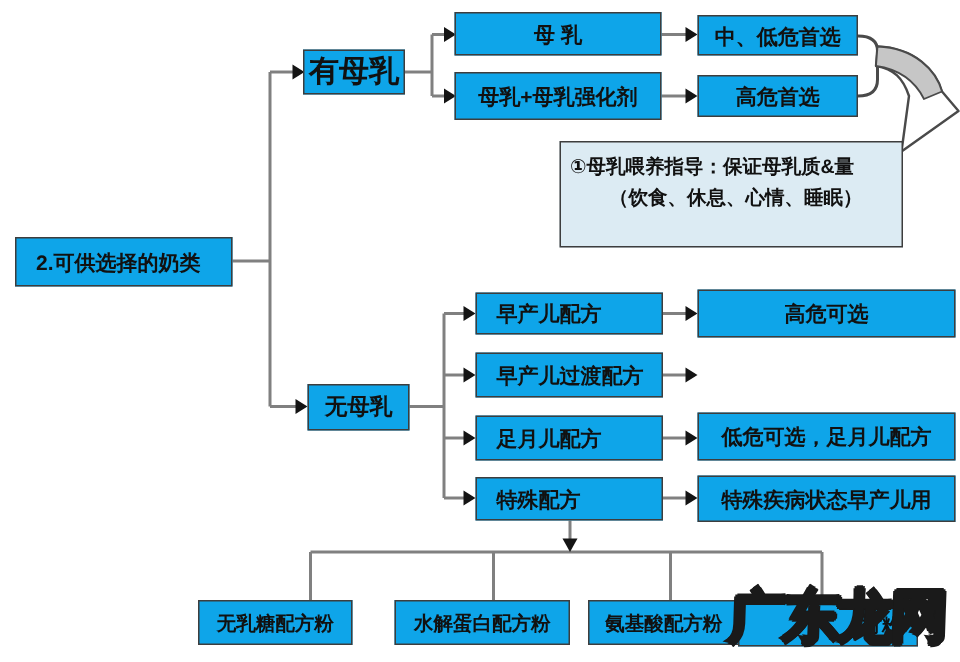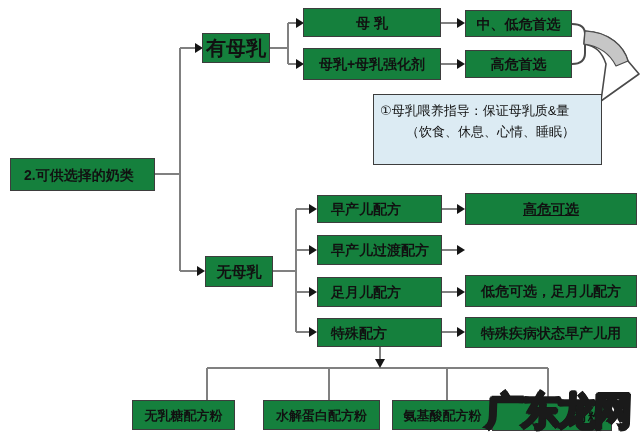--- a/index.html
+++ b/index.html
@@ -3,31 +3,31 @@
 <meta charset="utf-8">
 <style>
   html,body{margin:0;padding:0;background:#fff;}
   #canvas{
     position:relative;width:640px;height:441px;background:#ffffff;
     font-family:"Liberation Sans","DejaVu Sans",sans-serif;
     overflow:hidden;color:#111;
   }
   #connectors{position:absolute;left:0;top:0;width:640px;height:441px;}
   .box{
-    position:absolute;background:#15803d;border:1.5px solid #3d3d3d;
+    position:absolute;background:#0ea5e9;border:1.5px solid #3d3d3d;
     box-sizing:border-box;display:flex;align-items:center;justify-content:center;
     font-weight:bold;font-size:14px;white-space:nowrap;line-height:1;
   }
   .left-text{justify-content:flex-start;padding-left:13px;}
   .right-text{justify-content:flex-end;padding-right:10px;}
   .small{font-size:13px;}
   .note{
     position:absolute;left:373px;top:94px;width:229px;height:71px;
     background:#dcebf3;border:1.5px solid #3d3d3d;box-sizing:border-box;
-    font-weight:normal;font-size:13px;line-height:21px;padding:5px 5px 0 6px;
+    font-weight:bold;font-size:13px;line-height:21px;padding:5px 5px 0 6px;
   }
   .note .indent{padding-left:26px;}
   .watermark{
     position:absolute;left:486px;top:386px;font-size:38px;font-weight:bold;
     color:#ffffff;-webkit-text-stroke:2.5px #1a1a1a;letter-spacing:-2px;
     text-shadow:2px 0 0 #1a1a1a,-2px 0 0 #1a1a1a,0 2px 0 #1a1a1a,0 -2px 0 #1a1a1a;
     transform:skewX(-2deg);white-space:nowrap;z-index:5;
   }
 </style>
 </head>
@@ -99,21 +99,21 @@
   <div class="box" style="left:465px;top:50px;width:107px;height:28px;">高危首选</div>
 
   <div class="note">
     <div>①母乳喂养指导：保证母乳质&amp;量</div>
     <div class="indent">（饮食、休息、心情、睡眠）</div>
   </div>
 
   <div class="box" style="left:205px;top:256px;width:68px;height:31px;font-size:15px;">无母乳</div>
 
   <div class="box left-text" style="left:317px;top:195px;width:125px;height:28px;">早产儿配方</div>
-  <div class="box" style="left:465px;top:193px;width:172px;height:32px;text-decoration:underline;">高危可选</div>
+  <div class="box" style="left:465px;top:193px;width:172px;height:32px;">高危可选</div>
 
   <div class="box left-text" style="left:317px;top:235px;width:125px;height:30px;">早产儿过渡配方</div>
 
   <div class="box left-text" style="left:317px;top:277px;width:125px;height:30px;">足月儿配方</div>
   <div class="box" style="left:465px;top:275px;width:172px;height:32px;">低危可选，足月儿配方</div>
 
   <div class="box left-text" style="left:317px;top:318px;width:125px;height:29px;">特殊配方</div>
   <div class="box" style="left:465px;top:317px;width:172px;height:31px;">特殊疾病状态早产儿用</div>
 
   <div class="box small" style="left:132px;top:400px;width:103px;height:30px;text-align:right;">无乳糖配方粉</div>

